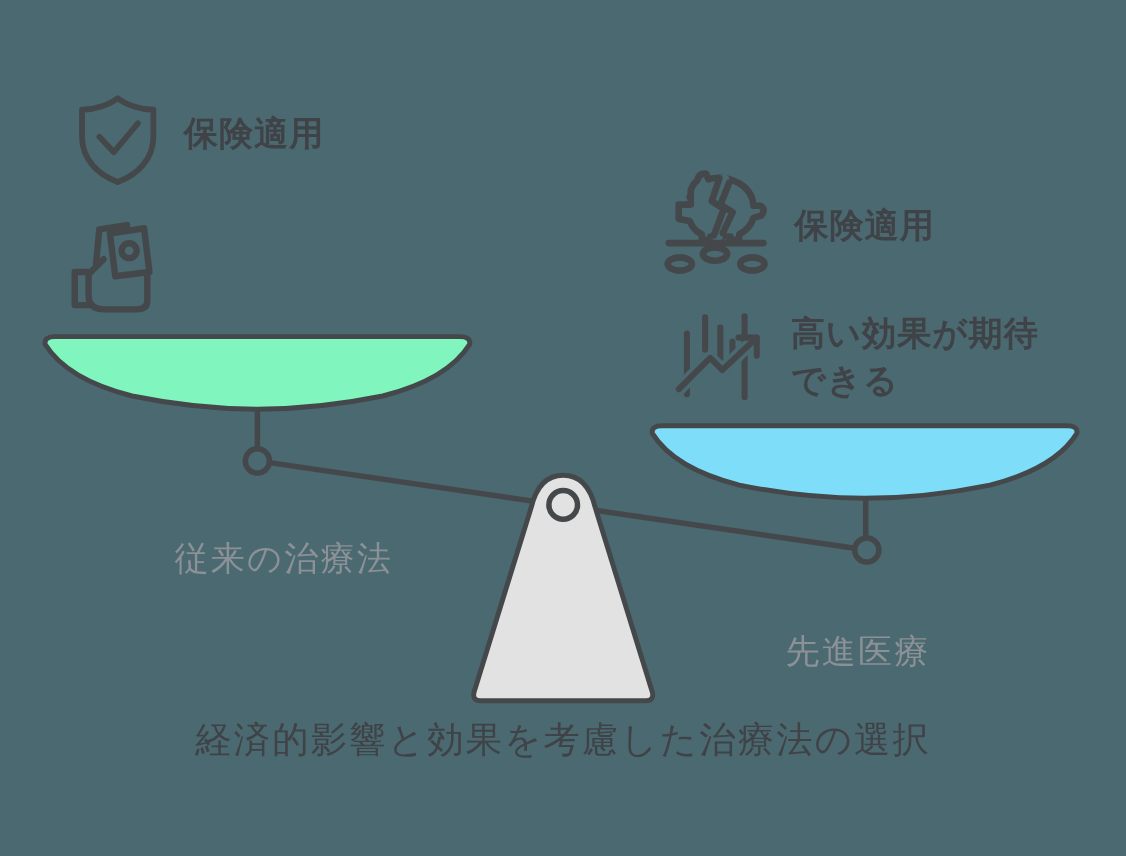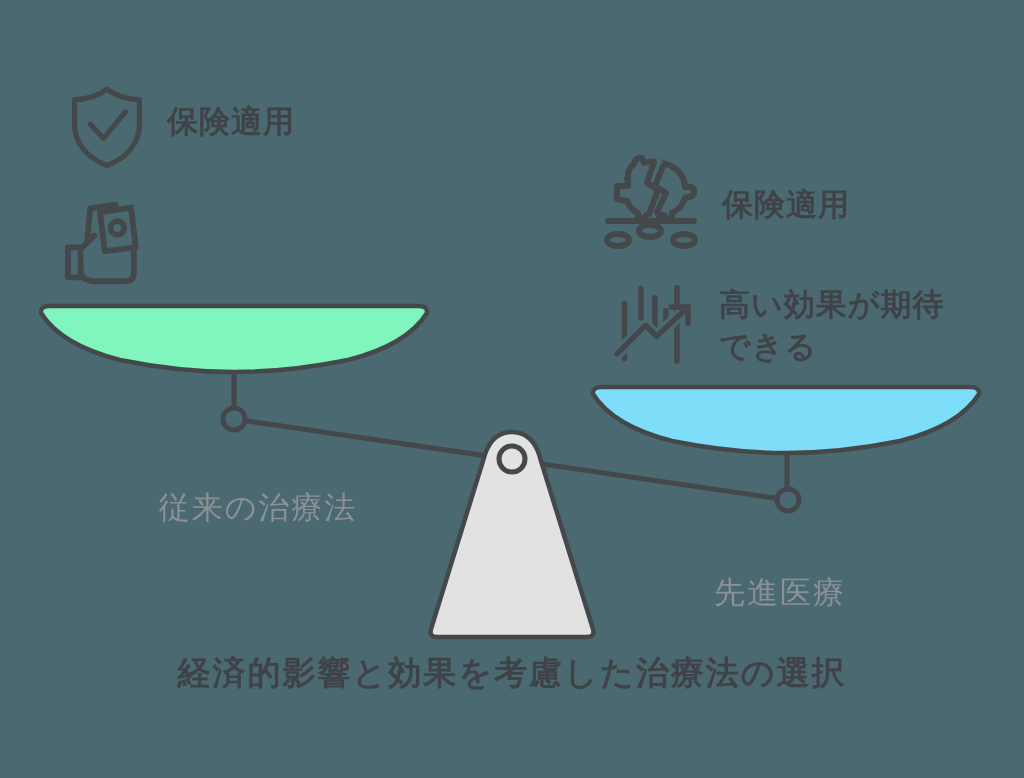--- a/index.html
+++ b/index.html
@@ -6,21 +6,21 @@
     --background:#4B6970; --stroke:#45484B; --text-dark:#3F4347; --text-muted:#8B9196;
     --pan-left-fill:#80F5BE; --pan-right-fill:#7EDDF8; --fulcrum-fill:#E2E2E2;
   }
   *{margin:0;padding:0;box-sizing:border-box;}
   body{font-family:"DejaVu Sans","Liberation Sans",sans-serif;}
   .canvas{position:relative;width:1024px;height:778px;background:var(--background);overflow:hidden;}
   .abs{position:absolute;}
   .label-dark{color:var(--text-dark);font-size:31px;font-weight:700;letter-spacing:1px;white-space:nowrap;}
   .label-wrap{white-space:normal;line-height:42px;}
   .label-muted{color:var(--text-muted);font-size:31px;font-weight:500;letter-spacing:2px;white-space:nowrap;transform:translateX(-50%);margin-left:20px;}
-  .caption{left:0;right:0;text-align:center;color:var(--text-dark);font-size:33px;font-weight:700;letter-spacing:2px;}
+  .caption{left:0;right:0;text-align:center;color:var(--text-dark);font-size:33px;font-weight:400;letter-spacing:2px;}
   svg{display:block;overflow:visible;}
   .ln{stroke:var(--stroke);fill:none;stroke-linecap:round;stroke-linejoin:round;}
   .icon .ln{stroke-width:6;}
   .bgln{stroke:var(--background);fill:none;stroke-linecap:round;stroke-linejoin:round;}
   .fill-dot{fill:var(--stroke);}
 </style>
 </head>
 <body>
 
 <div class="canvas">

